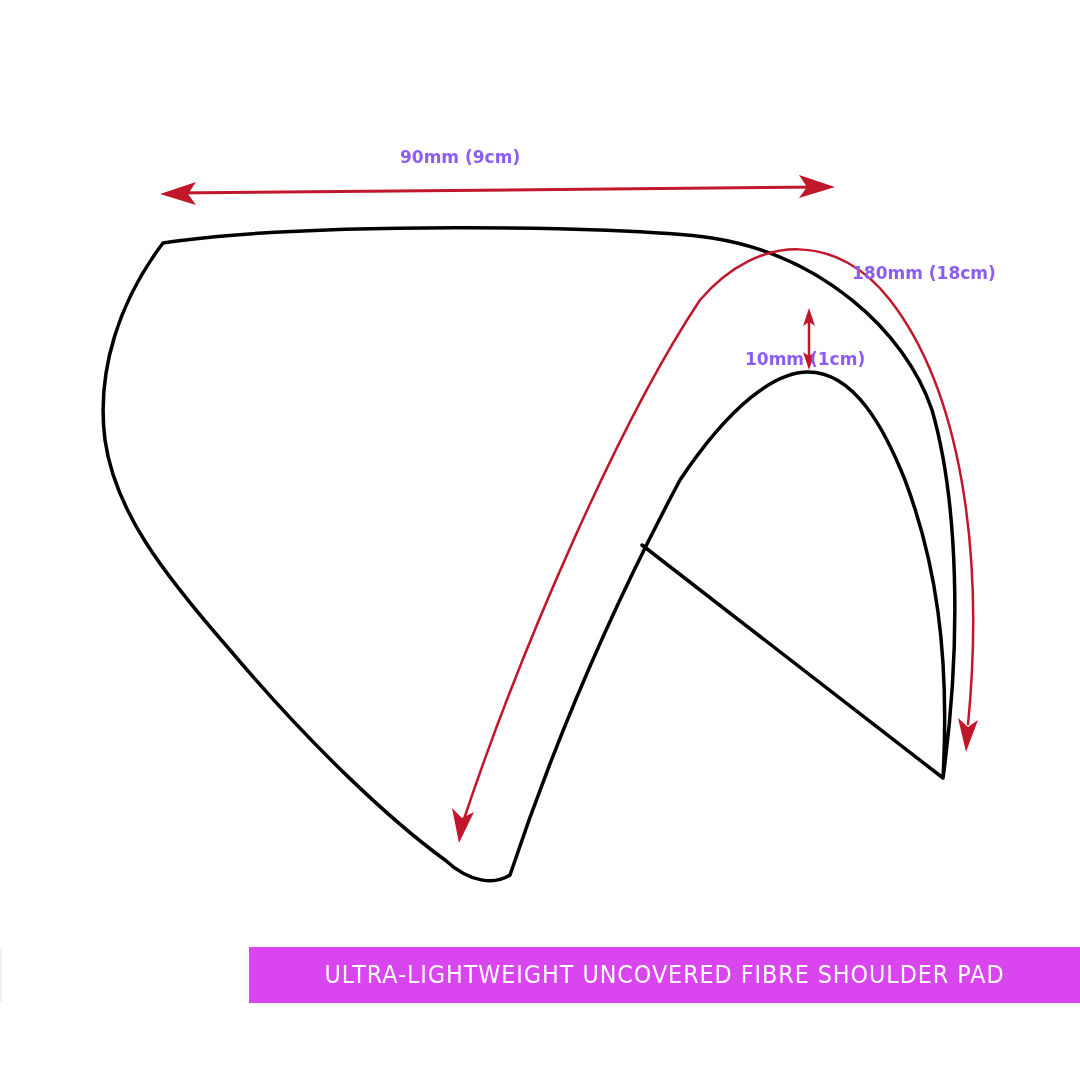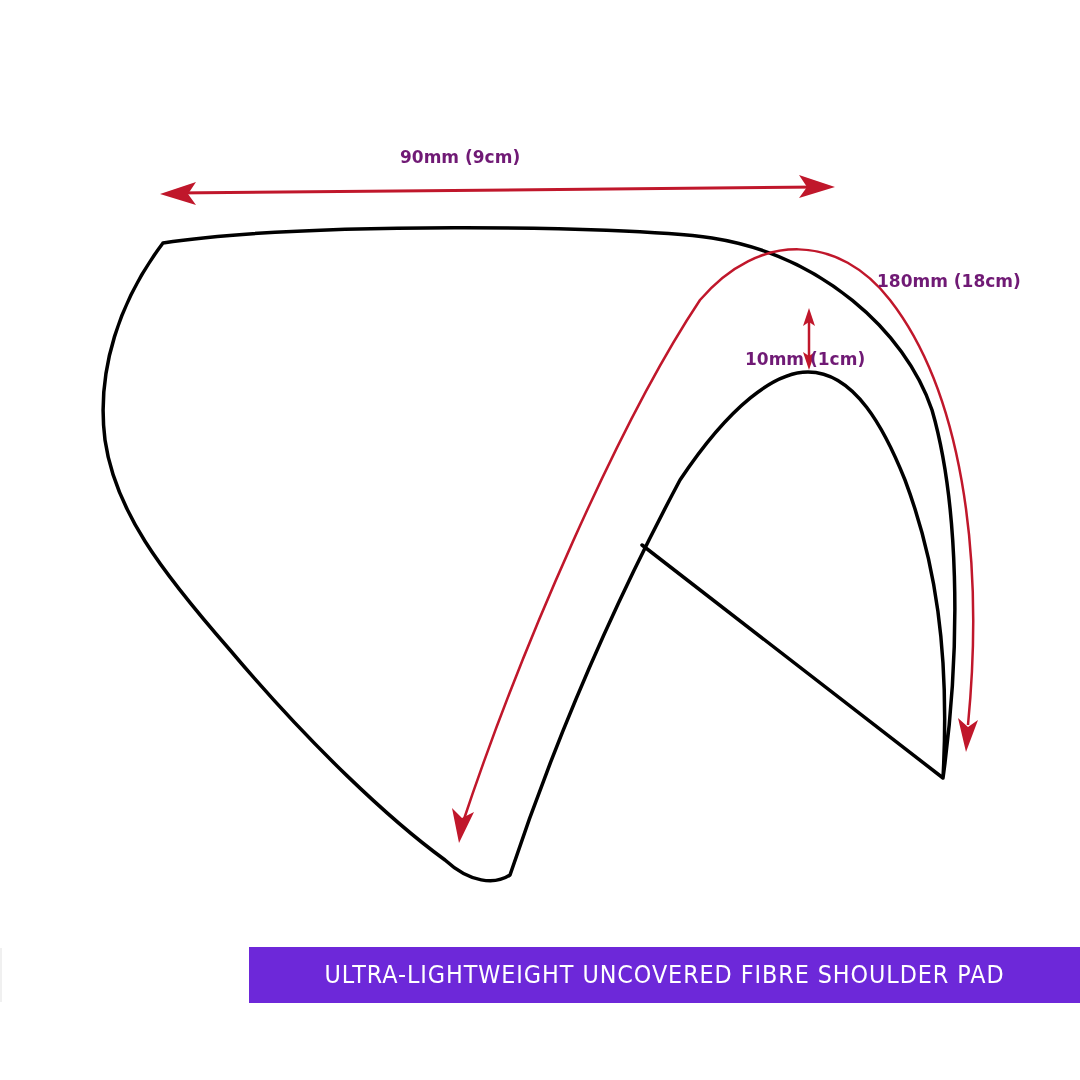--- a/index.html
+++ b/index.html
@@ -1,22 +1,22 @@
 <!DOCTYPE html>
 <html><head>
   <meta charset="utf-8">
   <style>
     html, body { margin: 0; padding: 0; background: #ffffff; }
     body { width: 1080px; height: 1080px; position: relative; overflow: hidden; font-family: "DejaVu Sans", sans-serif; }
     #diagram { position: absolute; left: 0; top: 0; width: 1080px; height: 1080px; }
-    .dim-label { position: absolute; font-family: "DejaVu Sans", sans-serif; font-weight: bold; font-size: 17px; color: #701a75; white-space: nowrap; letter-spacing: 0px; }
+    .dim-label { position: absolute; font-family: "DejaVu Sans", sans-serif; font-weight: bold; font-size: 17px; color: #8b5cf6; white-space: nowrap; letter-spacing: 0px; }
     #label-width { left: 400px; top: 147px; }
-    #label-length { left: 877px; top: 263px; margin-top: 8px; }
+    #label-length { left: 852px; top: 263px; }
     #label-thickness { left: 745px; top: 349px; }
-    #title-banner { position: absolute; left: 249px; top: 947px; width: 831px; height: 56px; background: #6d28d9; display: flex; align-items: center; justify-content: center; }
+    #title-banner { position: absolute; left: 249px; top: 947px; width: 831px; height: 56px; background: #d946ef; display: flex; align-items: center; justify-content: center; }
     #title-text { color: #ffffff; font-family: "DejaVu Sans", sans-serif; font-weight: normal; font-size: 24px; letter-spacing: 1px; white-space: nowrap; transform: scaleX(0.93); }
     #left-edge-mark { position: absolute; left: 0; top: 948px; width: 2px; height: 54px; background: #f0f0f0; }
   </style>
 </head>
 <body>
 
 <svg id="diagram" viewBox="0 0 1080 1080" xmlns="http://www.w3.org/2000/svg">
   <defs>
     <marker id="arrowhead" markerWidth="10" markerHeight="10" refX="9" refY="5" orient="auto" markerUnits="userSpaceOnUse">
       <path d="M0,0 L10,5 L0,10 L3,5 Z" fill="#c0172b"></path>

